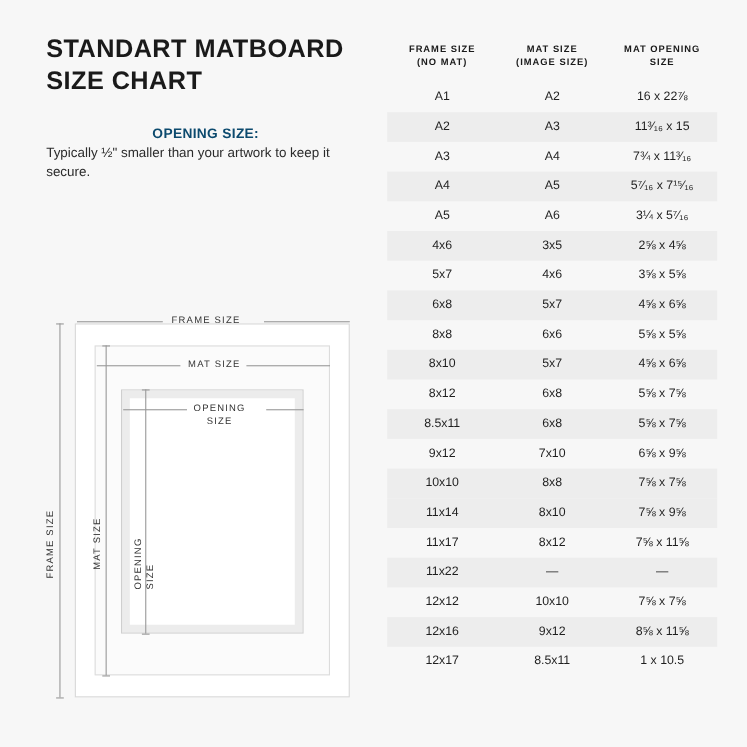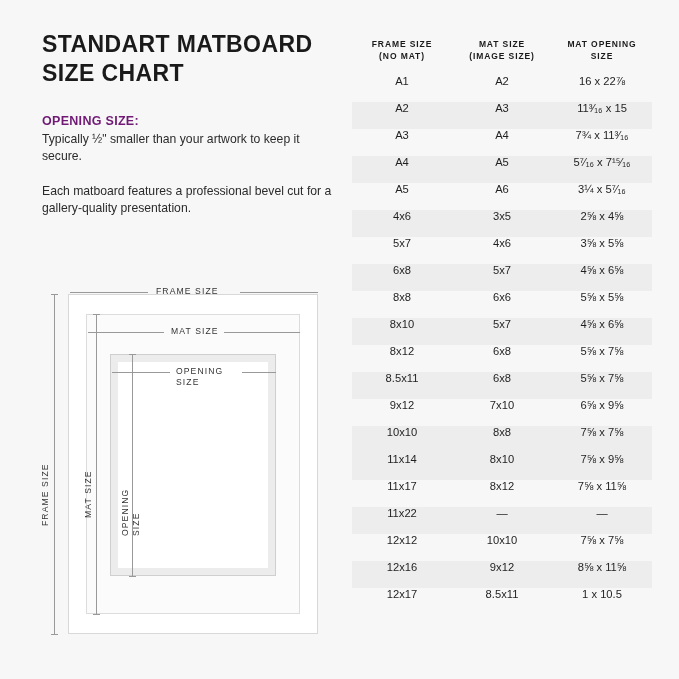--- a/index.html
+++ b/index.html
@@ -37,23 +37,24 @@
     margin: 0 0 26px 0;
     text-transform: uppercase;
   }
   .note {
     margin-bottom: 18px;
   }
   .note-head {
     font-size: 12.5px;
     font-weight: bold;
     letter-spacing: 0.3px;
-    color: #701a75;
+    color: #0c4a6e;
     margin-bottom: 3px;
     text-transform: uppercase;
+    text-align: center;
   }
   .note-body {
     font-size: 12.2px;
     line-height: 1.42;
     color: #2b2b2b;
   }
 
   
   .diagram {
     position: absolute;
@@ -96,21 +97,21 @@
   .diag-label {
     position: absolute;
     font-size: 8.6px;
     letter-spacing: 1.1px;
     color: #333;
     text-transform: uppercase;
     white-space: nowrap;
   }
   .lbl-frame-top   { left: 128px; top: 8px; }
   .lbl-mat-top     { left: 143px; top: 48px; }
-  .lbl-open-top    { left: 148px; top: 88px; line-height: 1.3; }
+  .lbl-open-top    { left: 148px; top: 88px; text-align: center; line-height: 1.3; }
   .vert {
     transform: rotate(-90deg);
     transform-origin: left top;
   }
   .lbl-frame-left  { left: 12px; top: 248px; }
   .lbl-mat-left    { left: 55px; top: 240px; }
   .lbl-open-left   { left: 92px; top: 258px; text-align: left; line-height: 1.3; }
   .rule {
     position: absolute;
     background: #999;
@@ -146,20 +147,21 @@
     text-align: center;
     font-size: 8.5px;
     font-weight: bold;
     letter-spacing: 0.9px;
     color: #1a1a1a;
     line-height: 1.45;
     text-transform: uppercase;
   }
   .row {
     display: flex;
+    align-items: center;
     height: 27px;
   }
   .row.alt { background: #ededed; }
   .td {
     flex: 1;
     text-align: center;
     font-size: 11.2px;
     color: #1f1f1f;
   }
 </style>
@@ -170,21 +172,20 @@
 
   <div class="left">
     <h1 class="title">Standart Matboard Size Chart</h1>
 
     <div class="note">
       <div class="note-head">Opening Size:</div>
       <div class="note-body">Typically ½" smaller than your artwork to keep it secure.</div>
     </div>
 
     <div class="note">
-      <div class="note-body">Each matboard features a professional bevel cut for a gallery-quality presentation.</div>
     </div>
   </div>
 
   <div class="diagram">
     <div class="frame-outer"></div>
     <div class="mat-rect"></div>
     <div class="opening-rect"></div>
 
     <div class="rule rule-h r-frame-top-l"></div>
     <div class="rule rule-h r-frame-top-r"></div>

